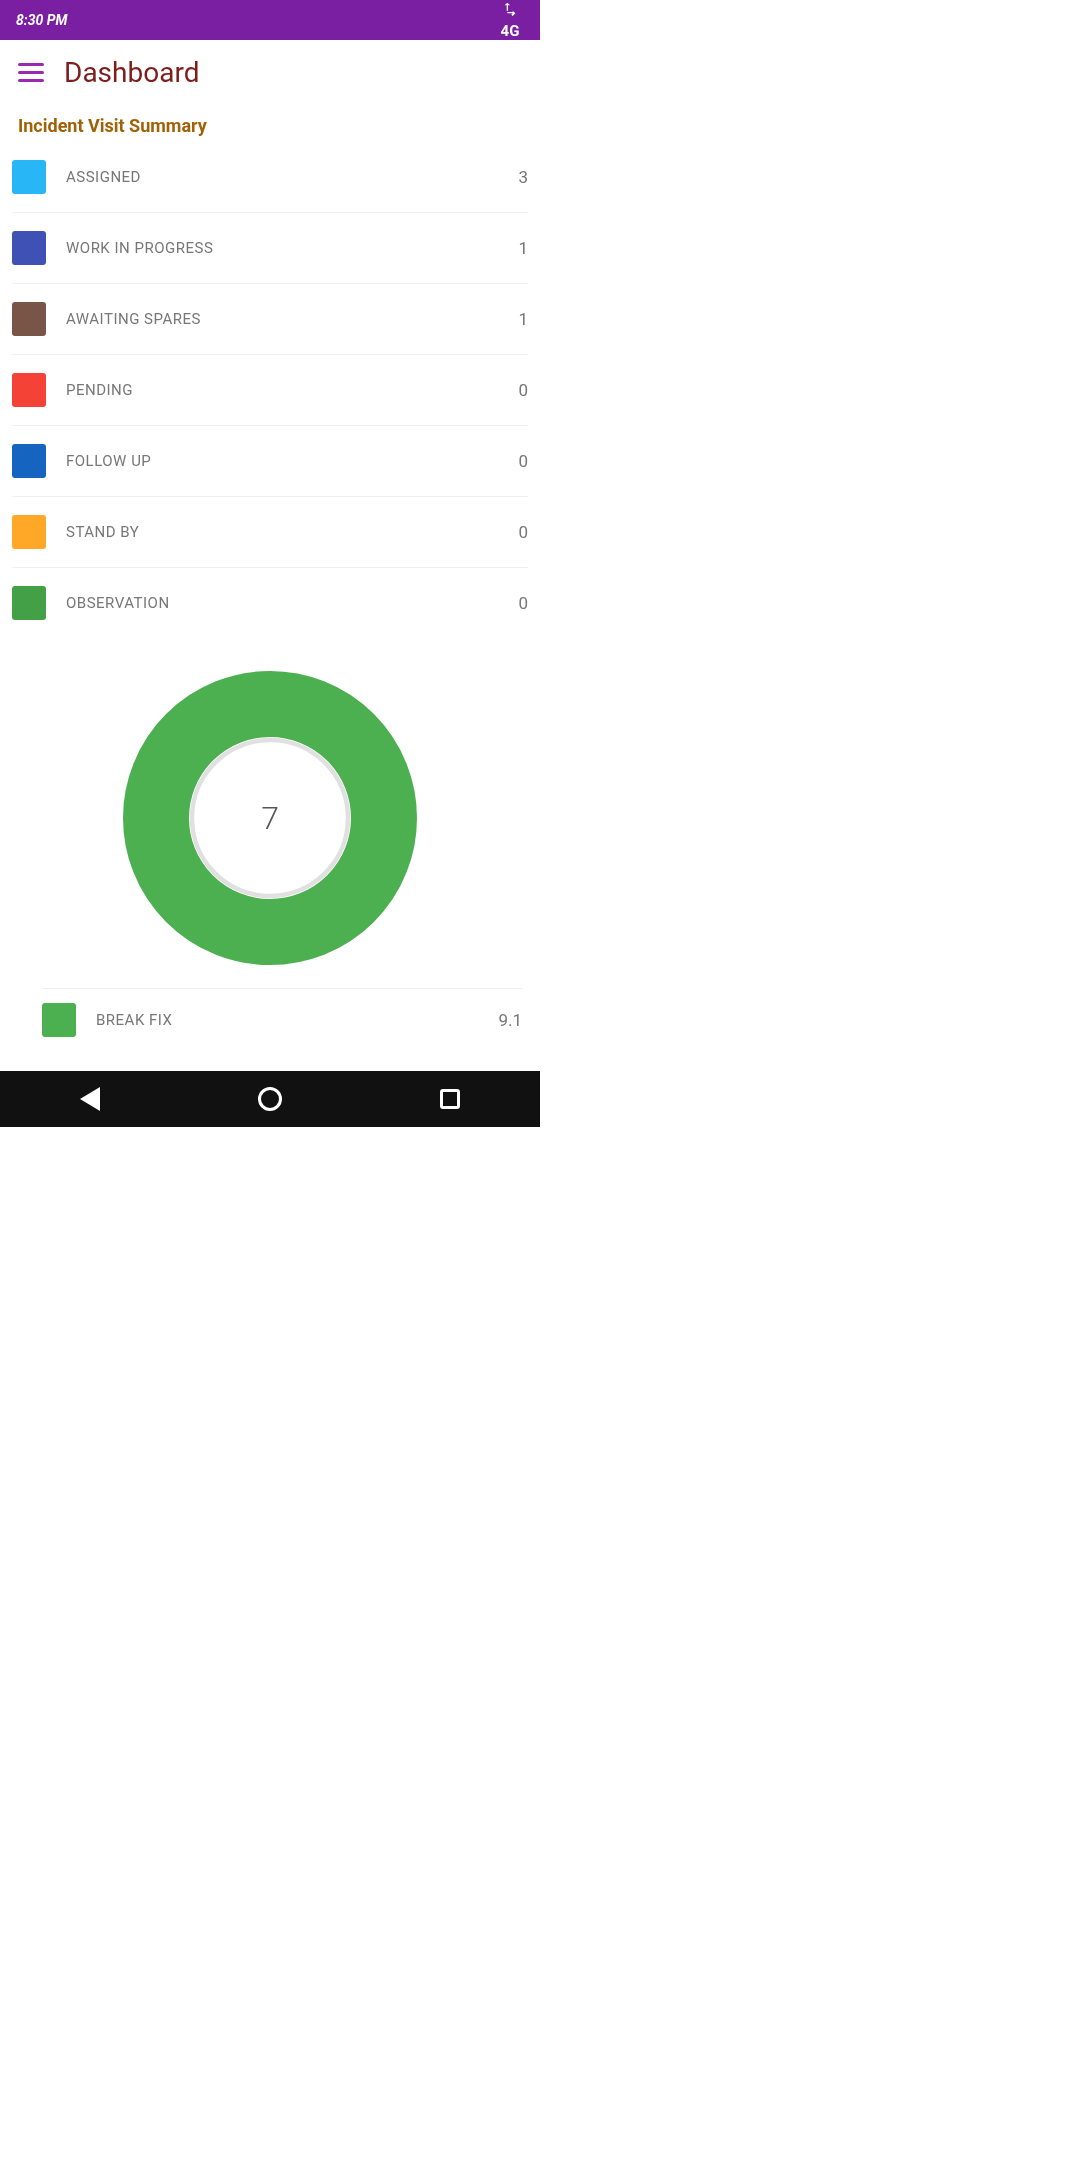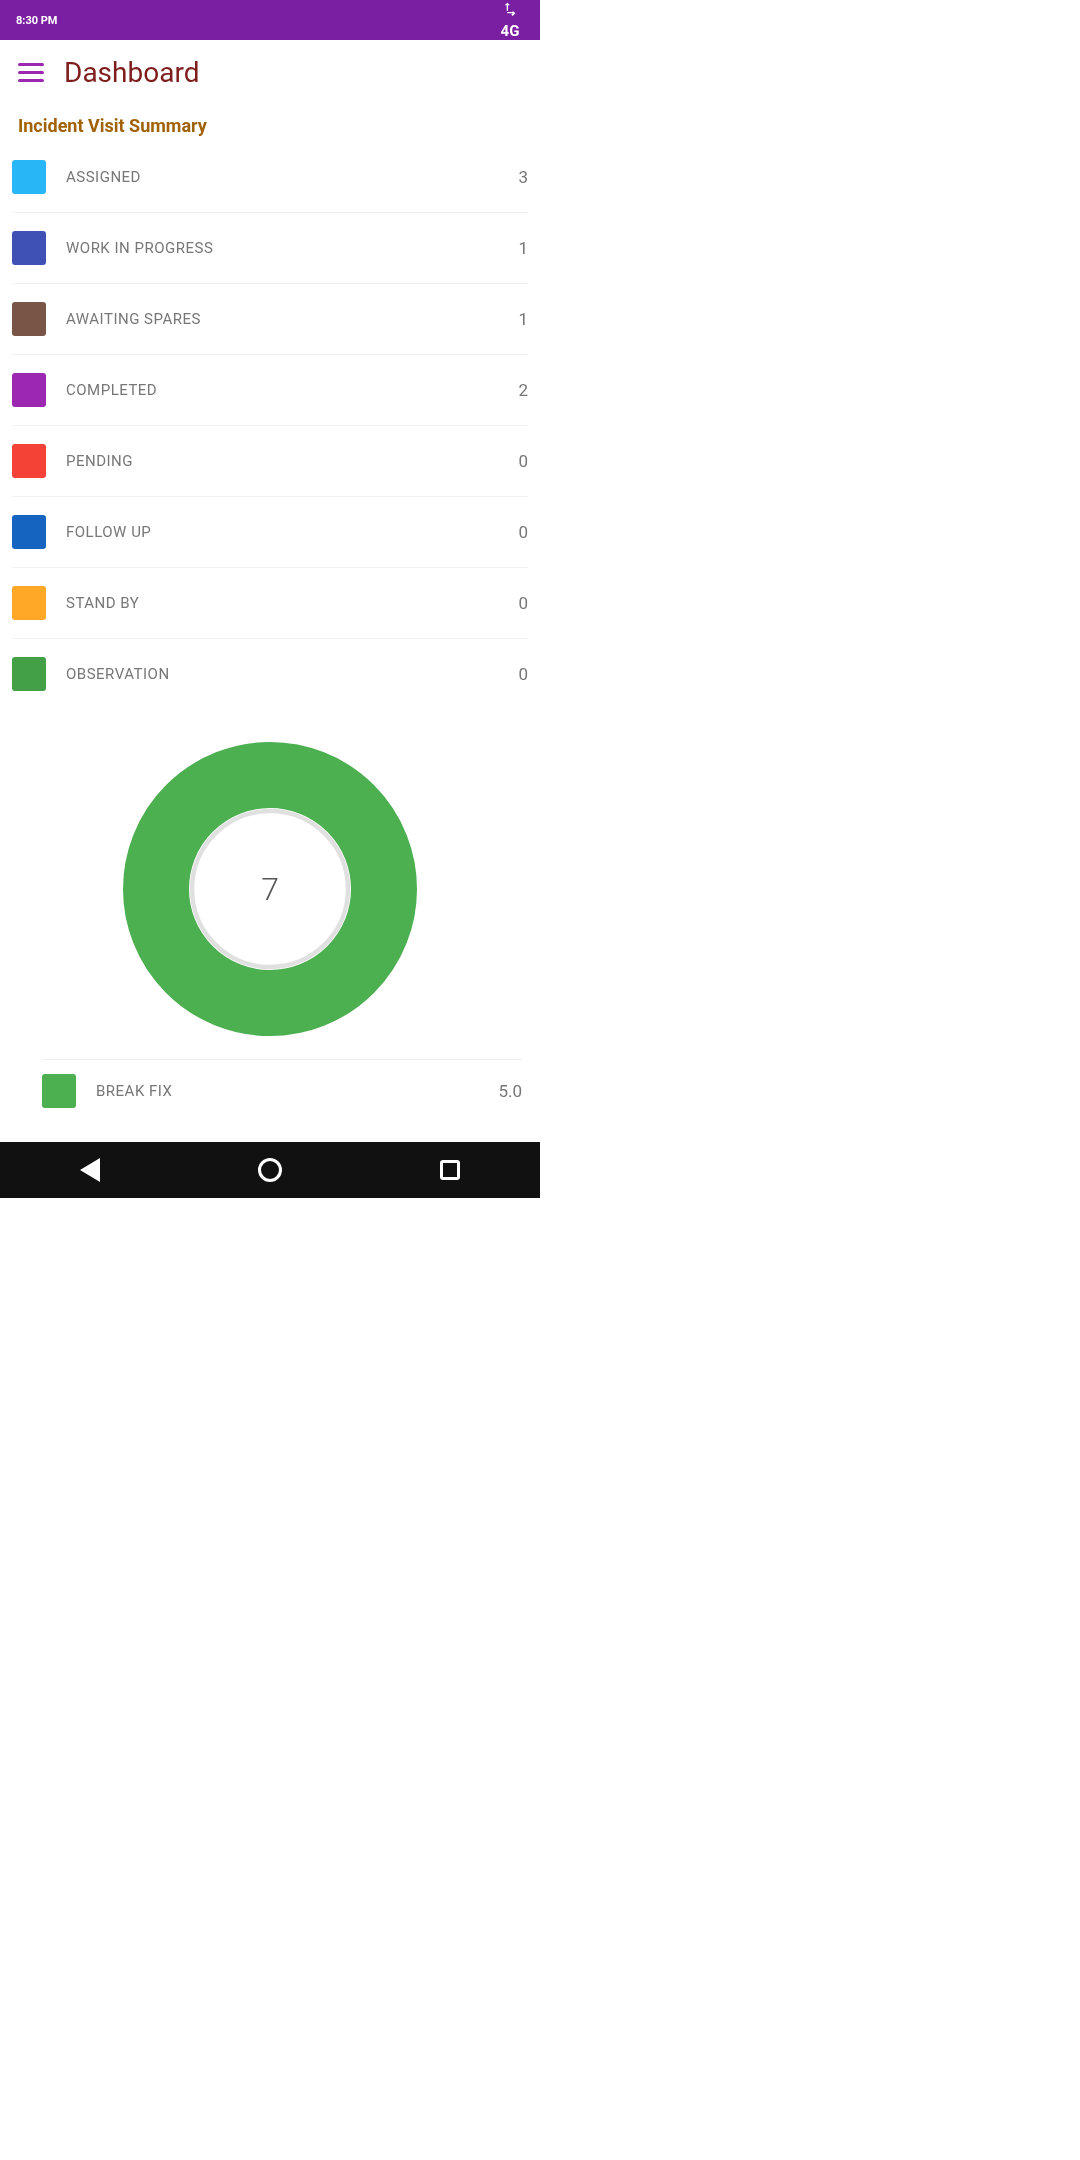--- a/index.html
+++ b/index.html
@@ -18,22 +18,23 @@
     .status-bar {
       background: #7B1FA2;
       color: #fff;
       display: flex;
       justify-content: space-between;
       align-items: center;
       padding: 8px 16px;
       height: 40px;
     }
     .status-bar-time {
-      font-size: 11px;
+      font-size: 14px;
       font-weight: bold;
+      font-style: italic;
     }
     .status-bar-icons {
       display: flex;
       align-items: center;
       gap: 6px;
       font-size: 12px;
       flex-direction: column;
     }
 
     
@@ -258,25 +259,20 @@
       <div class="color-box" style="background:#3F51B5;"></div>
       <span class="summary-label">WORK IN PROGRESS</span>
       <span class="summary-count">1</span>
     </li>
     <li class="summary-item">
       <div class="color-box" style="background:#795548;"></div>
       <span class="summary-label">AWAITING SPARES</span>
       <span class="summary-count">1</span>
     </li>
     <li class="summary-item">
-      <div class="color-box" style="background:#9C27B0;"></div>
-      <span class="summary-label">COMPLETED</span>
-      <span class="summary-count">2</span>
-    </li>
-    <li class="summary-item">
       <div class="color-box" style="background:#F44336;"></div>
       <span class="summary-label">PENDING</span>
       <span class="summary-count">0</span>
     </li>
     <li class="summary-item">
       <div class="color-box" style="background:#1565C0;"></div>
       <span class="summary-label">FOLLOW UP</span>
       <span class="summary-count">0</span>
     </li>
     <li class="summary-item">
@@ -303,21 +299,21 @@
       </svg>
       <div class="donut-center-text">7</div>
     </div>
   </div>
 </div>
 
 <ul class="legend-list" id="legend-list">
     <li class="legend-item">
       <div class="legend-color" style="background:#4CAF50;"></div>
       <span class="legend-label">BREAK FIX</span>
-      <span class="legend-value">5.0</span>
+      <span class="legend-value">9.1</span>
     </li>
   </ul>
 
 <div class="bottom-nav">
   <div class="nav-btn">
     <div class="back-icon"></div>
   </div>
   <div class="nav-btn">
     <div class="home-icon"></div>
   </div>

